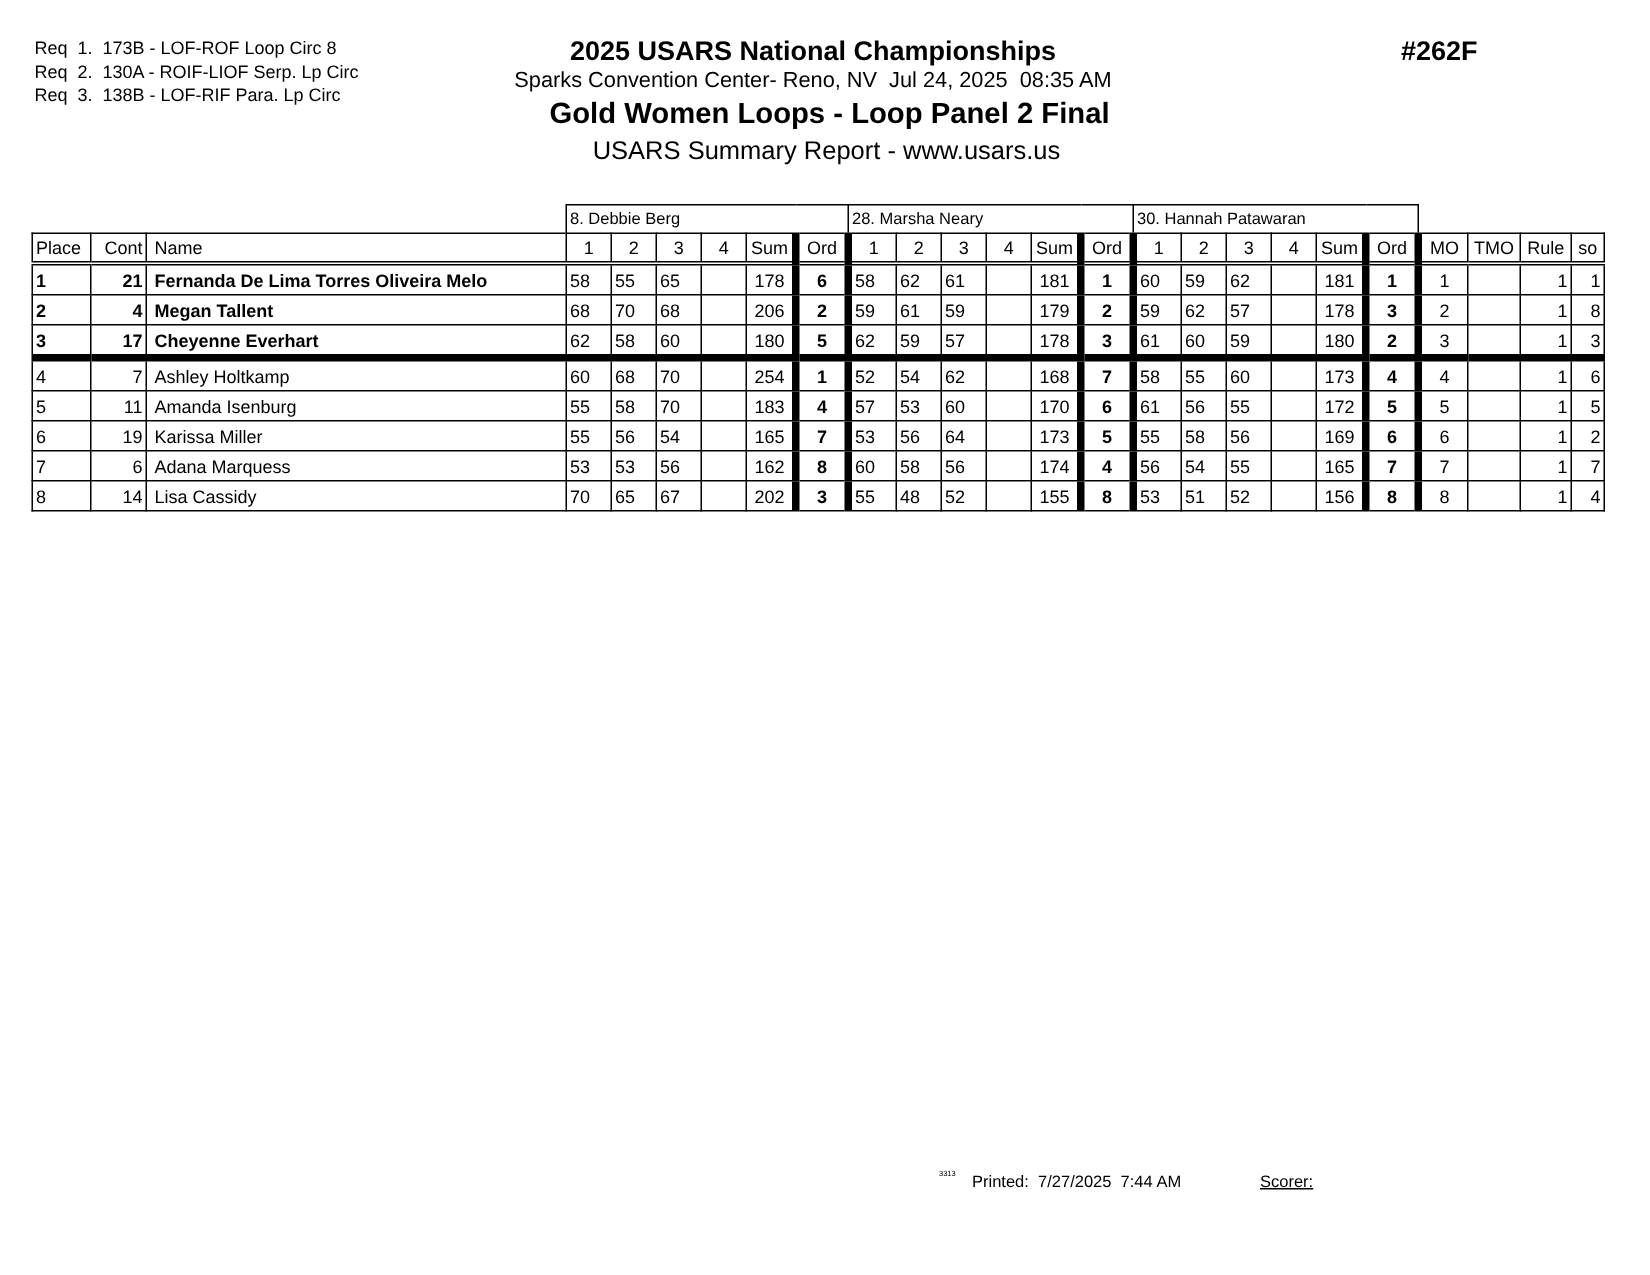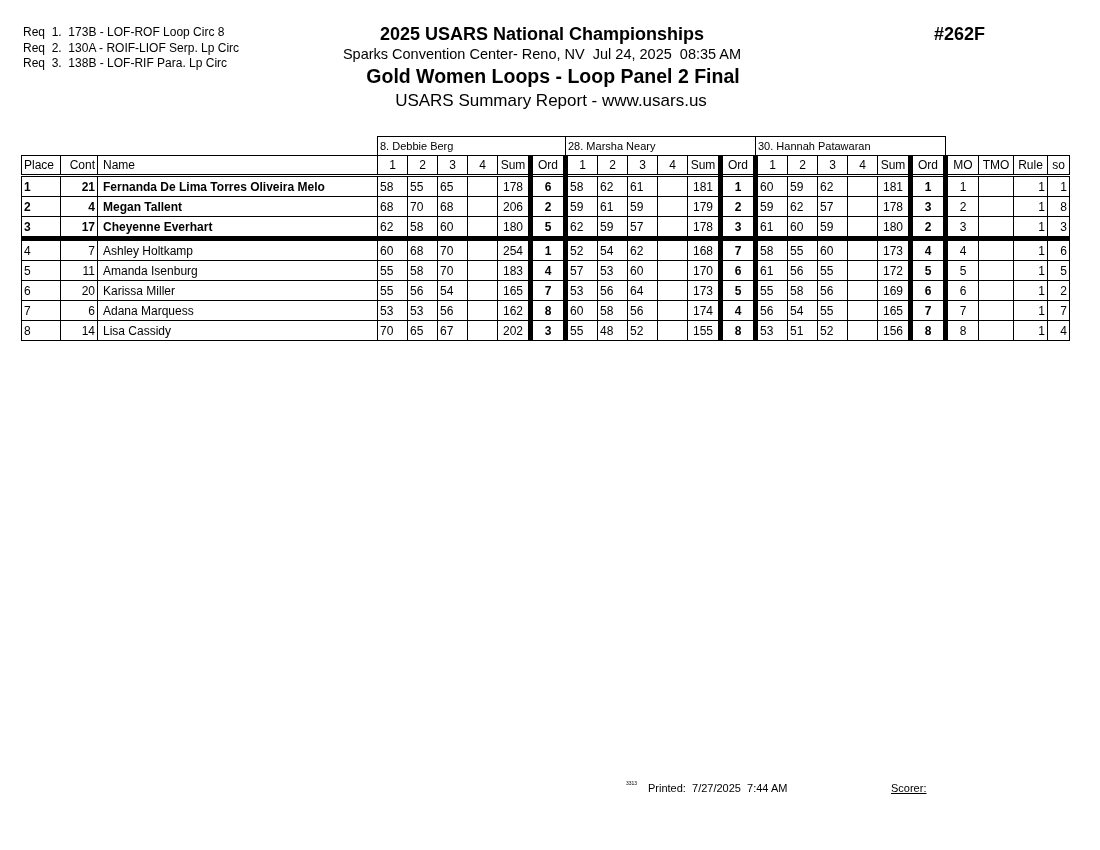--- a/index.html
+++ b/index.html
@@ -219,21 +219,21 @@
         <td class="c-4 num"></td>
         <td class="c-sum num">172</td>
         <td class="c-ord thickL">5</td>
         <td class="c-mo num thickL" style="border-left: 5px solid rgb(0, 0, 0);">5</td>
         <td class="c-tmo num"></td>
         <td class="c-rule num">1</td>
         <td class="c-so num">5</td>
       </tr>
       <tr>
         <td class="c-place">6</td>
-        <td class="c-cont">20</td>
+        <td class="c-cont">19</td>
         <td class="c-name">Karissa Miller</td>
         <td class="c-s num">55</td>
         <td class="c-s num">56</td>
         <td class="c-s num">54</td>
         <td class="c-4 num"></td>
         <td class="c-sum num">165</td>
         <td class="c-ord thickL">7</td>
         <td class="c-s num thickL">53</td>
         <td class="c-s num">56</td>
         <td class="c-s num">64</td>
@@ -303,13 +303,13 @@
         <td class="c-mo num thickL" style="border-left: 5px solid rgb(0, 0, 0);">8</td>
         <td class="c-tmo num"></td>
         <td class="c-rule num">1</td>
         <td class="c-so num">4</td>
       </tr>
     </tbody>
 </table>
 
 <div class="ver">3313</div>
 <div class="footer" style="left:648px;">Printed:  7/27/2025  7:44 AM</div>
-<div class="footer" style="left:891px;text-decoration:underline;">Scorer:</div>
+<div class="footer" style="left:840px;text-decoration:underline;">Scorer:</div>
 
 </body></html>

